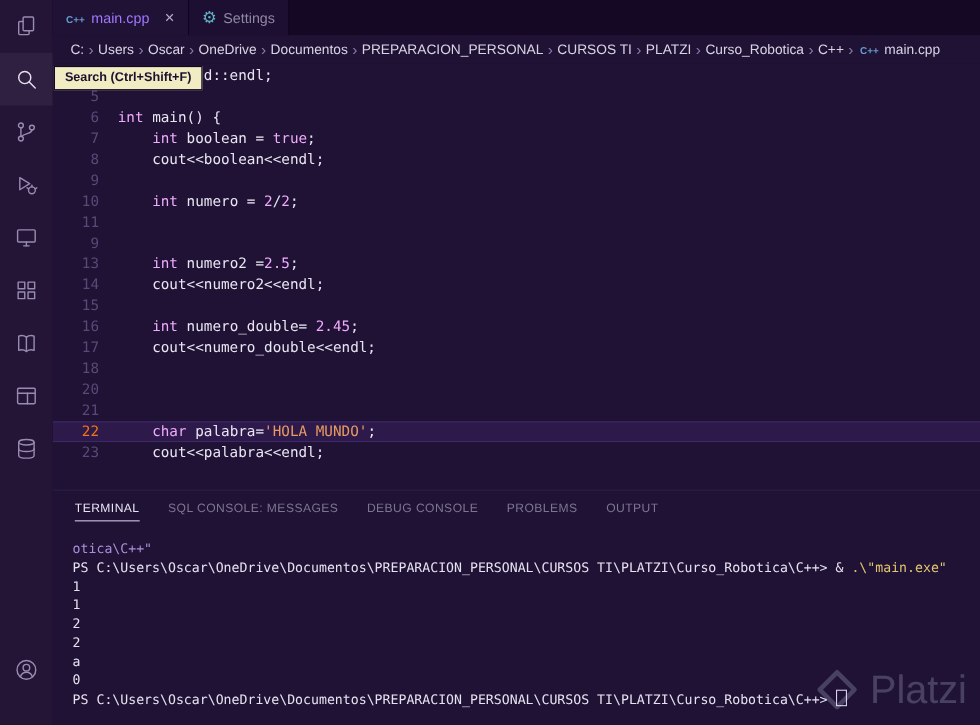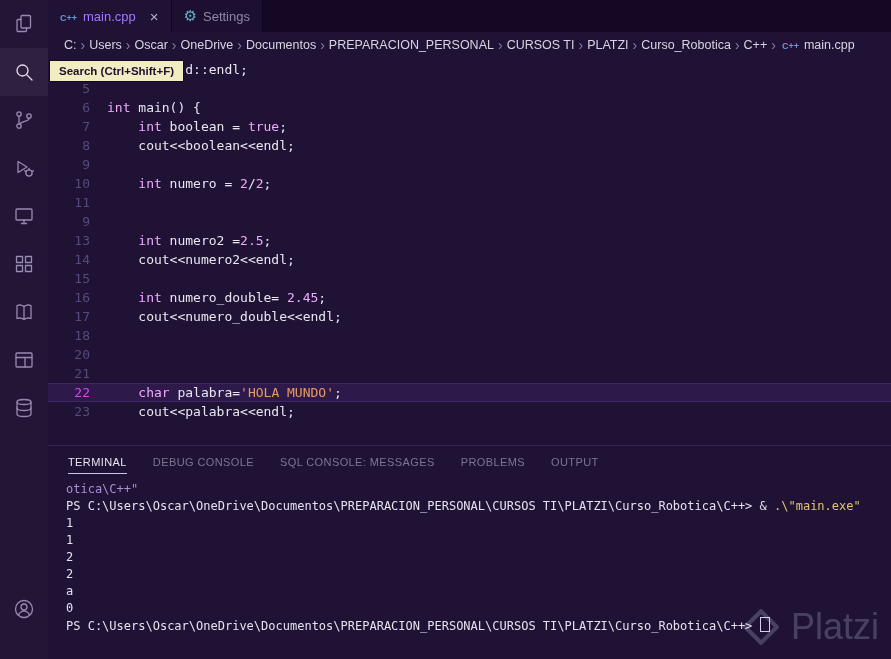--- a/index.html
+++ b/index.html
@@ -30,29 +30,29 @@
   .bc-item{padding:0 2px;cursor:pointer;}
   .bc-sep{color:#8a7da6;font-size:14px;margin:0 2px;}
   .breadcrumb .cpp-badge{margin:0 3px 0 4px;}
 
   
   .editor{position:relative;flex:1;overflow:hidden;padding-top:2px;background:#1f1235;}
   .code-row{display:flex;height:19px;line-height:19px;font-family:"DejaVu Sans Mono","Liberation Mono",monospace;font-size:13px;}
   .gutter{width:42px;text-align:right;color:#584a78;flex:none;user-select:none;}
   .code-text{margin-left:17px;white-space:pre;color:#e9e6f2;}
   .code-row.current{background:#2d1a4b;box-shadow:inset 0 1px 0 #3d2766,inset 0 -1px 0 #3d2766;}
-  .code-row.current .gutter{color:#d946ef;}
+  .code-row.current .gutter{color:#f97316;}
   .tok-k{color:#f0abfc;}
   .tok-n{color:#f0abfc;}
   .tok-s{color:#e89a62;}
 
   .tooltip{position:absolute;left:1px;top:2px;background:#f2ecc2;color:#1c102e;font-size:11.5px;padding:4px 9px;border:1px solid #120822;z-index:5;white-space:nowrap;font-weight:bold;}
 
   
-  .panel{height:213px;border-top:1px solid rgba(170,150,210,0.15);display:flex;flex-direction:column;flex:none;background:#1f1235;}
+  .panel{height:213px;border-top:1px solid rgba(170,150,210,0.15);display:flex;flex-direction:column;flex:none;background:#1f1235;gap:10px;}
   .panel-tabs{height:30px;display:flex;align-items:center;padding-left:20px;gap:26px;flex:none;}
   .panel-tab{font-size:11px;letter-spacing:0.4px;color:#7d7590;padding:7px 0 5px 0;cursor:pointer;}
   .panel-tab.active{color:#e8e4f2;border-bottom:1px solid #cfc3ea;}
   .terminal{flex:1;padding:5px 0 0 18px;font-family:"DejaVu Sans Mono","Liberation Mono",monospace;font-size:12px;line-height:17px;color:#e6e2f0;white-space:pre;overflow:hidden;}
   .t-purple{color:#a98fd8;}
   .t-yellow{color:#e2c56f;}
   .t-cursor{display:inline-block;width:8px;height:13px;border:1px solid #d6d0e6;vertical-align:-2px;}
 
   
   .watermark{position:absolute;right:12px;bottom:10px;display:flex;align-items:center;gap:10px;opacity:0.22;color:#dfe6ff;z-index:10;pointer-events:none;}
@@ -252,22 +252,22 @@
         </div>
         <div class="code-row">
           <span class="gutter">23</span>
           <span class="code-text"><span>    cout&lt;&lt;palabra&lt;&lt;endl;</span></span>
         </div>
       </div>
 
     <div class="panel">
       <div class="panel-tabs" id="panel-tabs">
           <div class="panel-tab active">TERMINAL</div>
+          <div class="panel-tab">SQL CONSOLE: MESSAGES</div>
           <div class="panel-tab">DEBUG CONSOLE</div>
-          <div class="panel-tab">SQL CONSOLE: MESSAGES</div>
           <div class="panel-tab">PROBLEMS</div>
           <div class="panel-tab">OUTPUT</div>
         </div>
       <div class="terminal" id="terminal"><div class="t-line"><span class="t-purple">otica\C++"</span></div><div class="t-line"><span>PS C:\Users\Oscar\OneDrive\Documentos\PREPARACION_PERSONAL\CURSOS TI\PLATZI\Curso_Robotica\C++&gt; &amp; </span><span class="t-yellow">.\"main.exe"</span></div><div class="t-line"><span>1</span></div><div class="t-line"><span>1</span></div><div class="t-line"><span>2</span></div><div class="t-line"><span>2</span></div><div class="t-line"><span>a</span></div><div class="t-line"><span>0</span></div><div class="t-line"><span>PS C:\Users\Oscar\OneDrive\Documentos\PREPARACION_PERSONAL\CURSOS TI\PLATZI\Curso_Robotica\C++&gt; </span><span class="t-cursor"></span></div></div>
     </div>
   </div>
 </div>
 
 <div class="watermark">
   <svg width="40" height="44" viewBox="0 0 48 48">

